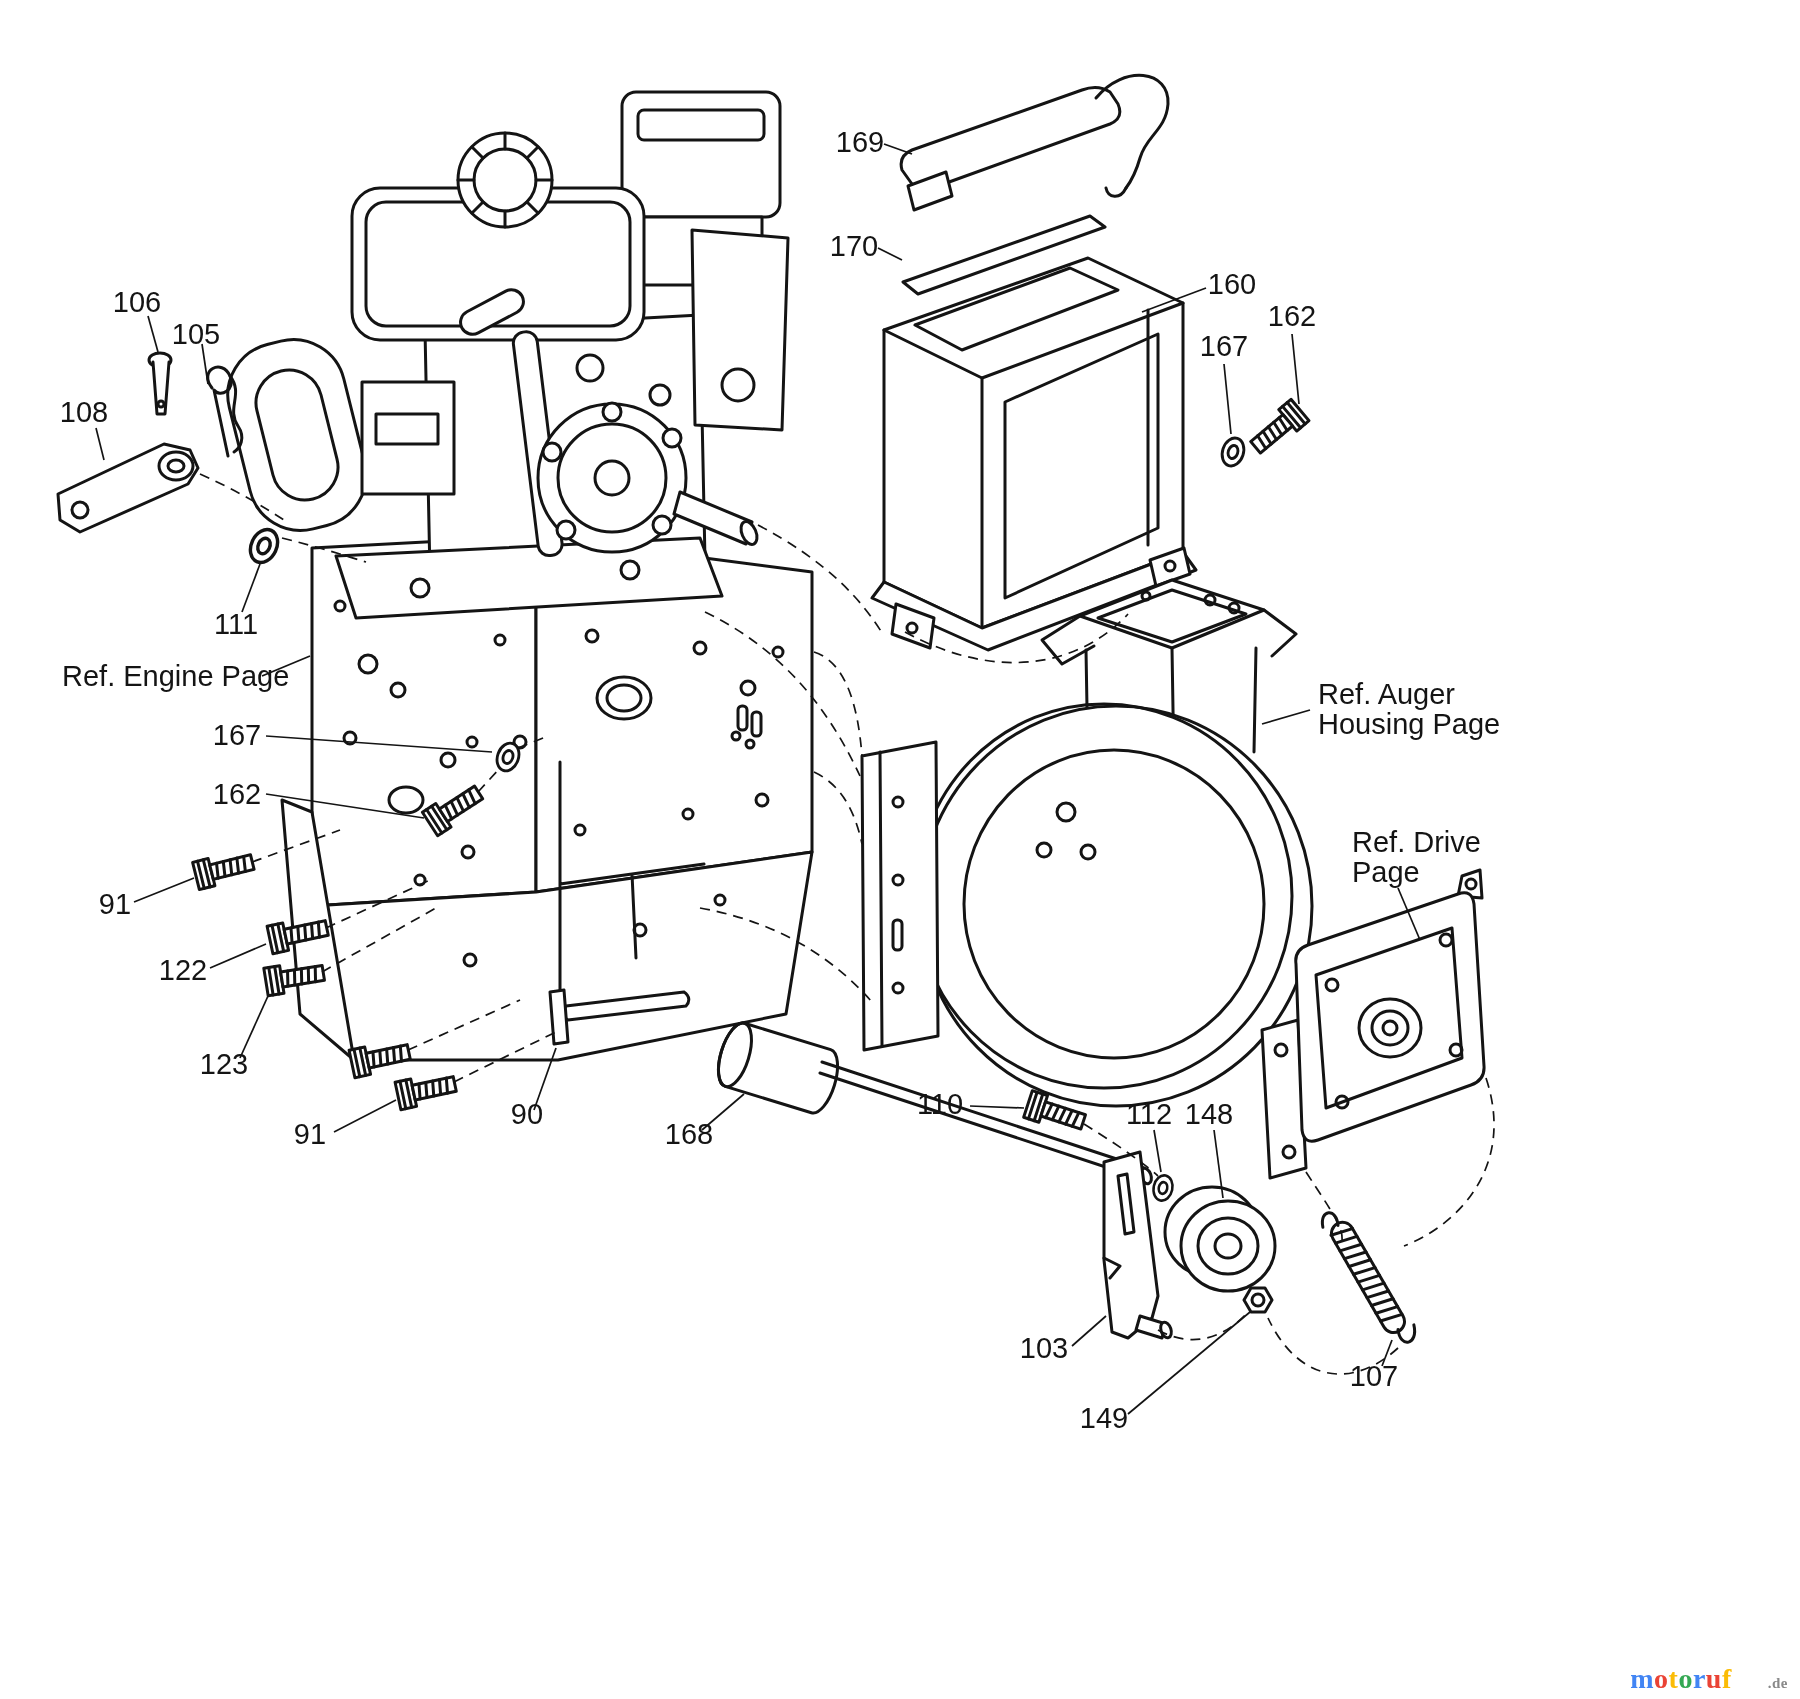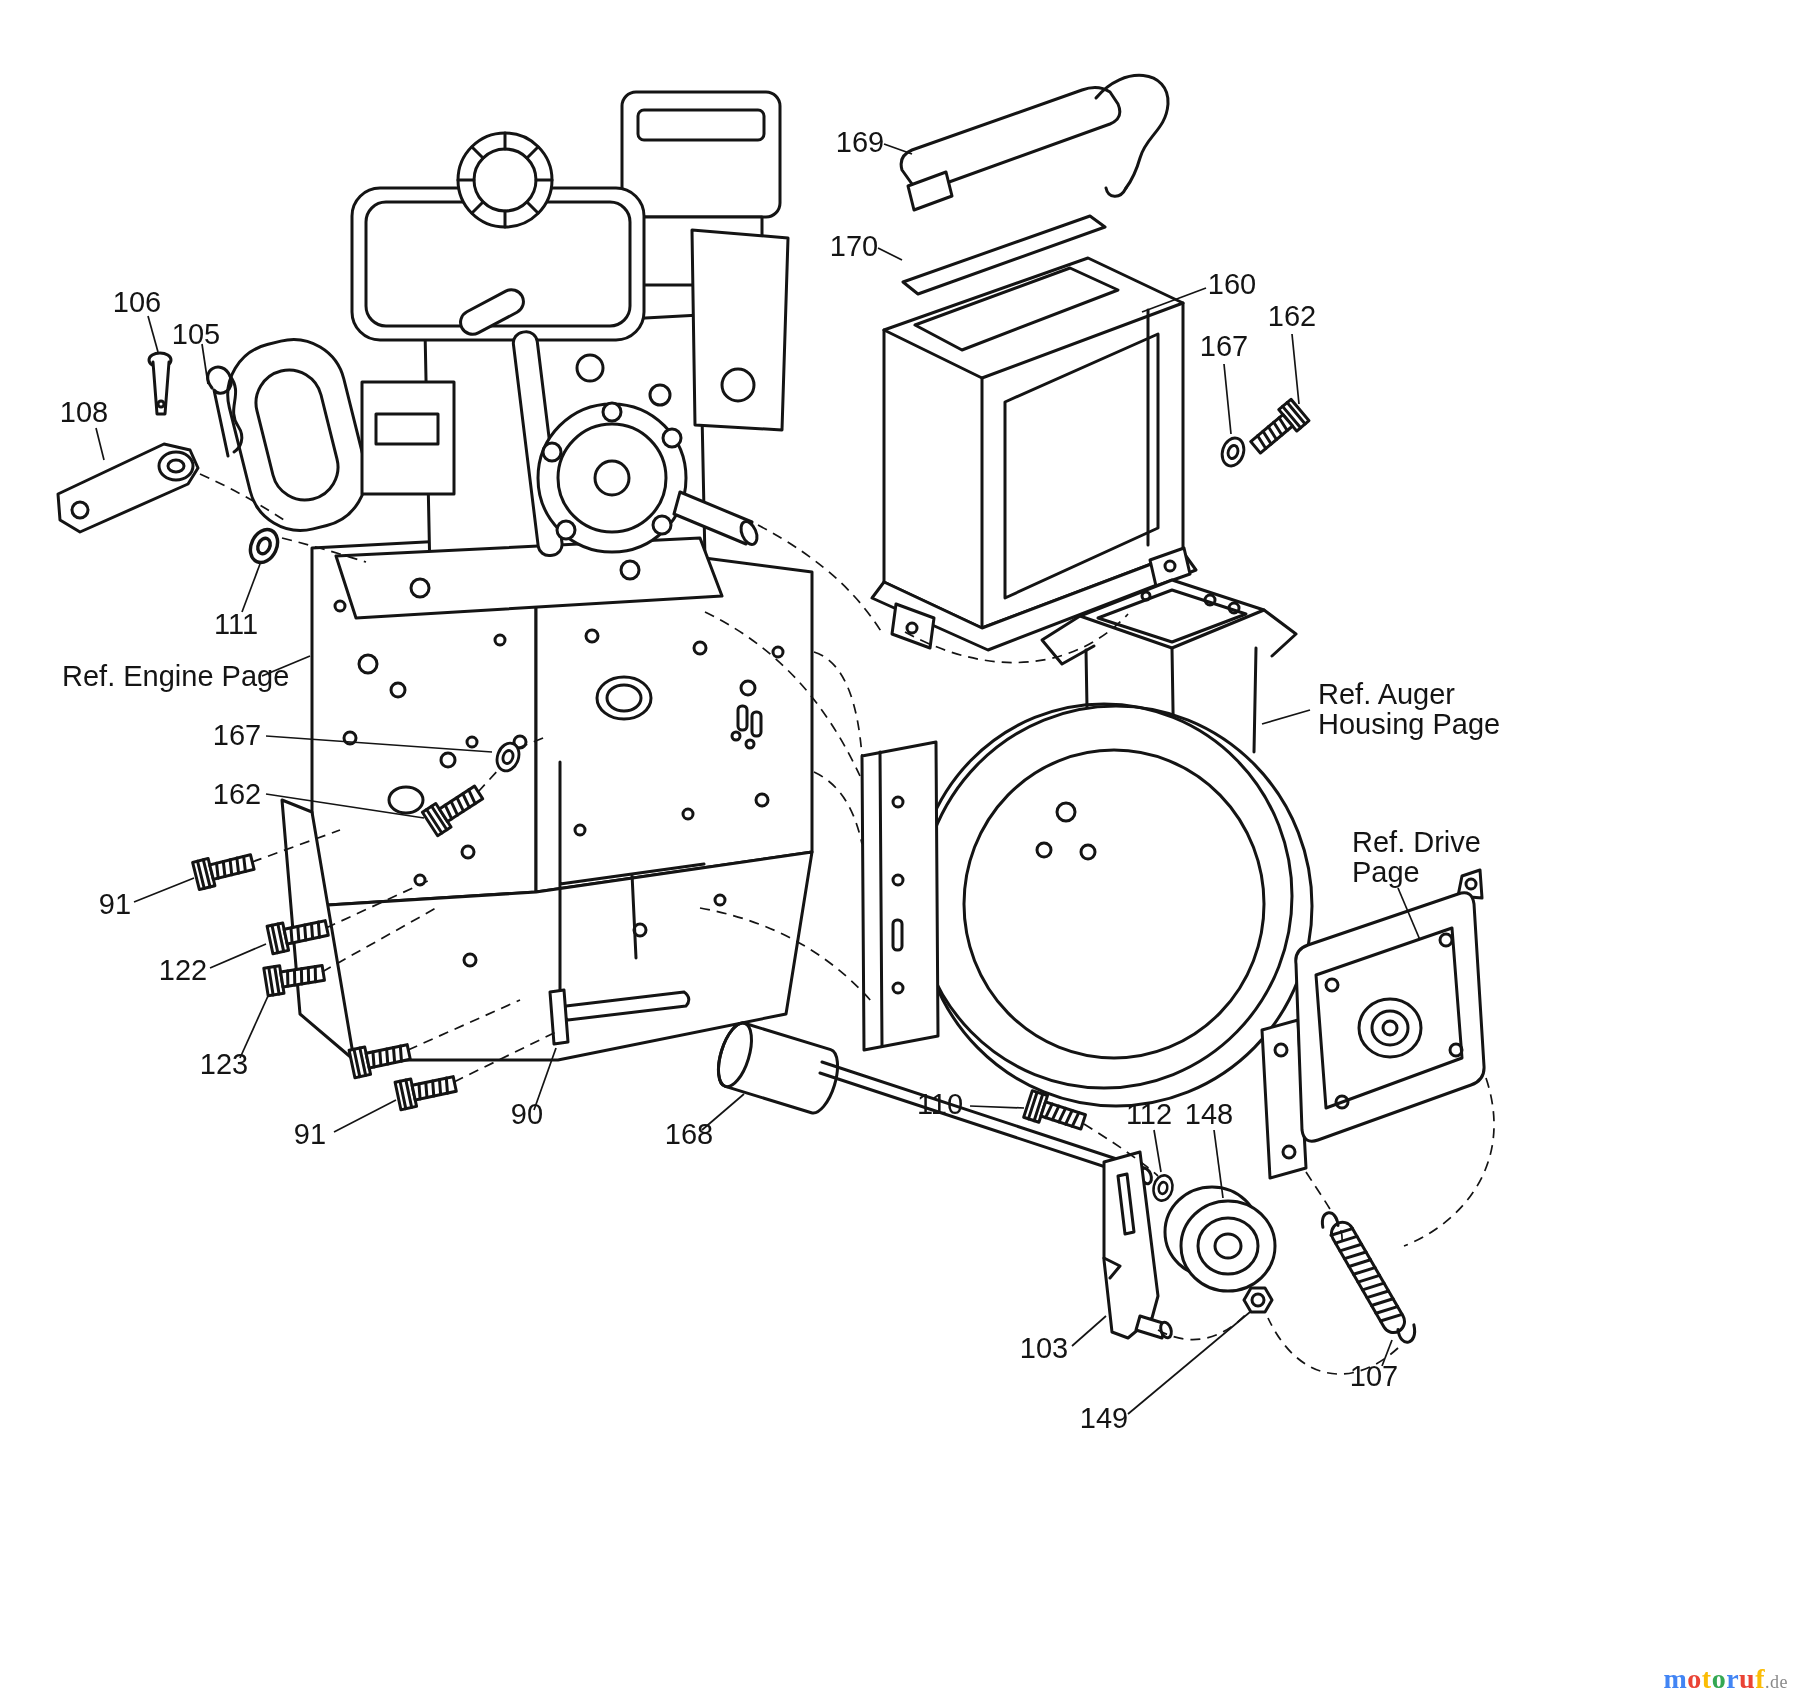--- a/index.html
+++ b/index.html
@@ -6,21 +6,21 @@
   .stage{position:relative;width:1800px;height:1699px;background:#fff;overflow:hidden;}
   .stage > svg{position:absolute;left:0;top:0;}
   symbol{overflow:visible;}
   .ln{fill:none;stroke:#141414;stroke-width:3;stroke-linecap:round;stroke-linejoin:round;}
   .fw{fill:#ffffff;stroke:#141414;stroke-width:3;stroke-linejoin:round;stroke-linecap:round;}
   .thin{fill:none;stroke:#141414;stroke-width:1.7;}
   .dash{fill:none;stroke:#141414;stroke-width:1.7;stroke-dasharray:10 7;}
   .lbl{font-family:"Liberation Sans",sans-serif;font-size:29px;fill:#141414;}
   .wm{position:absolute;right:12px;bottom:4px;font-family:"Liberation Serif",serif;
       font-weight:bold;font-size:28px;letter-spacing:0.5px;}
-  .wm .wm-suffix{font-size:18px;font-weight:normal;}
+  .wm .wm-suffix{font-size:15px;font-weight:bold;margin-left:36px;}
 </style>
 </head>
 <body>
 
 <div class="stage">
 <svg viewBox="0 0 1800 1699" width="1800" height="1699" xmlns="http://www.w3.org/2000/svg">
   <defs>
     <symbol id="bolt">
       <g class="fw">
         <path d="M0,-14 L16,-14 L16,14 L0,14 Z"></path>

